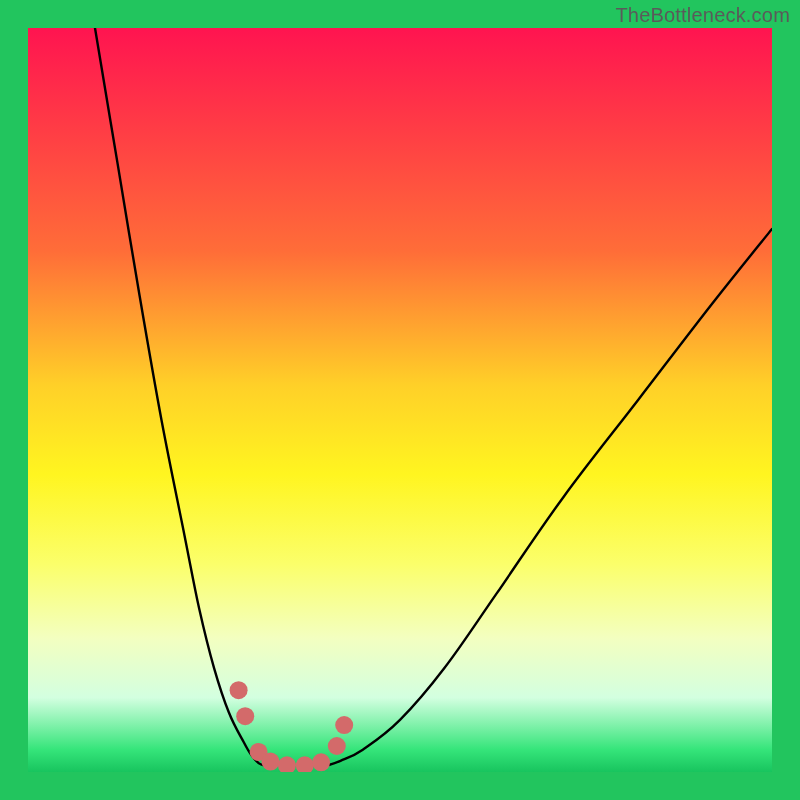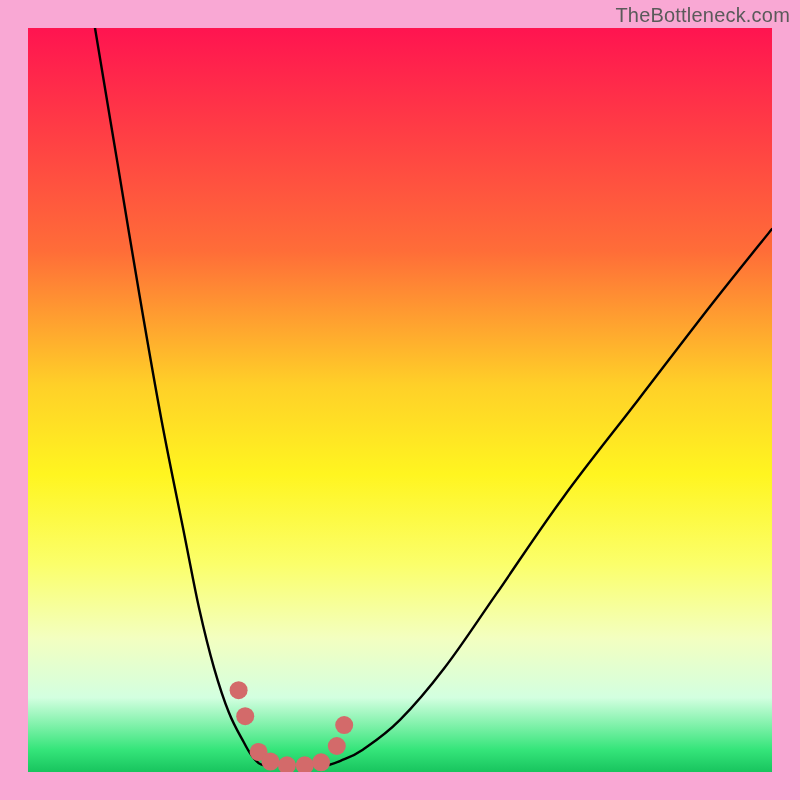--- a/index.html
+++ b/index.html
@@ -10,21 +10,21 @@
     background: #000;
     overflow: hidden;
     font-family: Arial, Helvetica, sans-serif;
   }
   .frame {
     position: absolute;
     left: 0;
     top: 0;
     width: 800px;
     height: 800px;
-    background: #f9a8d4;
+    background: #22c55e;
   }
   .plot {
     position: absolute;
     left: 28px;
     top: 28px;
     width: 744px;
     height: 744px;
     background: linear-gradient(to bottom,
       #ff1450 0%,
       #ff6d38 30%,

